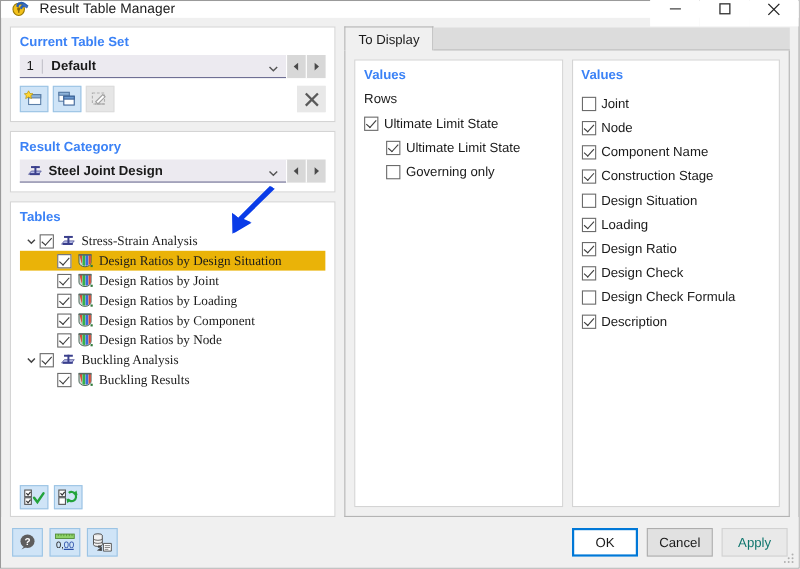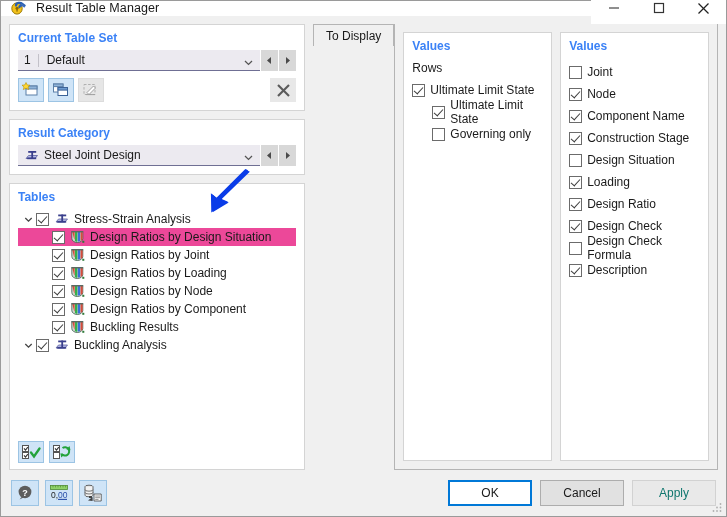--- a/index.html
+++ b/index.html
@@ -60,20 +60,21 @@
   #left-col {
     width: 296px;
     display: flex;
     flex-direction: column;
     flex: 0 0 auto;
     gap: 8px;
   }
   #right-col {
     flex: 1 1 auto;
     display: flex;
+    flex-direction: column;
     min-width: 0;
   }
 
   .group {
     background: #ffffff;
     border: 1px solid #d4d4d4;
     padding: 6px 8px 8px 8px;
   }
   .group-title {
     color: #3b82f6;
@@ -94,21 +95,21 @@
     min-width: 0;
     position: relative;
   }
   .combo .idx {
     color: #1a1a1a; font-size: 12px;
     padding-right: 7px;
     border-right: 1px solid #c3c1c9;
     margin-right: 8px;
     line-height: 13px;
   }
-  .combo .val { font-size: 12px; color: #1a1a1a; white-space: nowrap; overflow: hidden; }
+  .combo .val { font-size: 12px; color: #1a1a1a; white-space: nowrap; overflow: hidden; font-weight: bold; }
   .combo .chev {
     margin-left: auto; margin-right: 7px;
     width: 9px; height: 9px; flex: 0 0 auto;
   }
   .spin {
     width: 18px;
     background: #d8d8d8;
     border-left: 1px solid #ffffff;
     display: flex; align-items: center; justify-content: center;
     flex: 0 0 auto;
@@ -138,22 +139,23 @@
   #tree {
     flex: 1 1 auto;
     overflow: hidden;
     margin-top: 1px;
   }
   .tnode {
     display: flex; align-items: center;
     height: 18px;
     padding-left: 2px;
     white-space: nowrap;
-  }
-  .tnode.selected { background: #ec4899; }
+    font-family: Liberation Serif, serif;
+  }
+  .tnode.selected { background: #eab308; }
   .tnode .chev-wrap { width: 16px; display: flex; align-items: center; justify-content: center; flex: 0 0 auto; }
   .tnode .indent { width: 16px; flex: 0 0 auto; }
   .cb {
     width: 13px; height: 13px;
     border: 1px solid #6b6b6b;
     background: #ffffff;
     flex: 0 0 auto;
     position: relative;
     margin-right: 5px;
   }
@@ -229,21 +231,21 @@
     position: relative;
   }
   #footer-icons { display: flex; gap: 6px; }
   .fbtn {
     width: 28px; height: 26px;
     background: #cfe4f7; border: 1px solid #9cc4e4;
     display: flex; align-items: center; justify-content: center;
   }
   #footer-buttons { margin-left: auto; display: flex; gap: 8px; }
   .dlgbtn {
-    width: 84px; height: 26px;
+    width: 60px; height: 26px;
     font-size: 12px;
     font-family: "Liberation Sans", sans-serif;
     background: #e1e1e1;
     border: 1px solid #adadad;
     display: flex; align-items: center; justify-content: center;
     color: #1a1a1a;
   }
   .dlgbtn.default { background: #ffffff; border: 2px solid #0078d7; }
   .dlgbtn.disabled { color: #0f766e; background: #e9e9e9; border-color: #d2d2d2; }
   #grip { position: absolute; right: 3px; bottom: 3px; width: 12px; height: 12px; }
@@ -452,66 +454,66 @@
               <div class="cb checked"></div>
               <svg width="15" height="14" viewBox="0 0 15 14" class="titem-icon">
                 <path d="M1.8 1.5 h11 v7 a5.5 4 0 0 1 -11 0 z" fill="#cfd9d3" stroke="#3a5a4a" stroke-width=".8"></path>
                 <path d="M2.2 1.8 h2.4 v6.9 a2 2 0 0 0 0 2.4 z" fill="#d94b3a"></path>
                 <path d="M5 1.8 h2.4 v9.6 a2 2 0 0 1 -2.4 -0.4 z" fill="#35b04a"></path>
                 <path d="M7.8 1.8 h2.4 v9.2 a3 3 0 0 1 -2.4 0.4 z" fill="#3a6fd9"></path>
                 <path d="M10.6 1.8 h2 v6.7 a4 3 0 0 1 -2 2.5 z" fill="#d94b3a"></path>
                 <rect x="1.4" y="1" width="11.8" height="1.4" fill="#5a6a62"></rect>
                 <rect x="12.3" y="10.8" width="2" height="2" fill="#2f7a3a"></rect>
               </svg>
-              <span class="tlabel">Design Ratios by Node</span>
+              <span class="tlabel">Design Ratios by Component</span>
             </div>
             <div class="tnode">
               <span class="indent"></span>
               <span class="indent"></span>
               <div class="cb checked"></div>
               <svg width="15" height="14" viewBox="0 0 15 14" class="titem-icon">
                 <path d="M1.8 1.5 h11 v7 a5.5 4 0 0 1 -11 0 z" fill="#cfd9d3" stroke="#3a5a4a" stroke-width=".8"></path>
                 <path d="M2.2 1.8 h2.4 v6.9 a2 2 0 0 0 0 2.4 z" fill="#d94b3a"></path>
                 <path d="M5 1.8 h2.4 v9.6 a2 2 0 0 1 -2.4 -0.4 z" fill="#35b04a"></path>
                 <path d="M7.8 1.8 h2.4 v9.2 a3 3 0 0 1 -2.4 0.4 z" fill="#3a6fd9"></path>
                 <path d="M10.6 1.8 h2 v6.7 a4 3 0 0 1 -2 2.5 z" fill="#d94b3a"></path>
                 <rect x="1.4" y="1" width="11.8" height="1.4" fill="#5a6a62"></rect>
                 <rect x="12.3" y="10.8" width="2" height="2" fill="#2f7a3a"></rect>
               </svg>
-              <span class="tlabel">Design Ratios by Component</span>
+              <span class="tlabel">Design Ratios by Node</span>
+            </div>
+            <div class="tnode">
+              <span class="chev-wrap">
+                <svg width="9" height="9" viewBox="0 0 9 9">
+                  <polyline points="1.3,3 4.5,6.2 7.7,3" fill="none" stroke="#444" stroke-width="1.3"></polyline>
+                </svg>
+              </span>
+              <div class="cb checked"></div>
+              <svg width="15" height="14" viewBox="0 0 15 13" class="titem-icon">
+                <polygon points="2,9.5 11,9.5 13.5,6.5 4.5,6.5" fill="#b8bde8" stroke="#5a5f9e" stroke-width=".8"></polygon>
+                <rect x="4.2" y="2" width="8" height="1.8" fill="#3a3f8c"></rect>
+                <rect x="7.3" y="2" width="1.8" height="7" fill="#3a3f8c"></rect>
+                <rect x="3.2" y="8.4" width="9" height="1.8" fill="#3a3f8c"></rect>
+              </svg>
+              <span class="tlabel">Buckling Analysis</span>
             </div>
             <div class="tnode">
               <span class="indent"></span>
               <span class="indent"></span>
               <div class="cb checked"></div>
               <svg width="15" height="14" viewBox="0 0 15 14" class="titem-icon">
                 <path d="M1.8 1.5 h11 v7 a5.5 4 0 0 1 -11 0 z" fill="#cfd9d3" stroke="#3a5a4a" stroke-width=".8"></path>
                 <path d="M2.2 1.8 h2.4 v6.9 a2 2 0 0 0 0 2.4 z" fill="#d94b3a"></path>
                 <path d="M5 1.8 h2.4 v9.6 a2 2 0 0 1 -2.4 -0.4 z" fill="#35b04a"></path>
                 <path d="M7.8 1.8 h2.4 v9.2 a3 3 0 0 1 -2.4 0.4 z" fill="#3a6fd9"></path>
                 <path d="M10.6 1.8 h2 v6.7 a4 3 0 0 1 -2 2.5 z" fill="#d94b3a"></path>
                 <rect x="1.4" y="1" width="11.8" height="1.4" fill="#5a6a62"></rect>
                 <rect x="12.3" y="10.8" width="2" height="2" fill="#2f7a3a"></rect>
               </svg>
               <span class="tlabel">Buckling Results</span>
-            </div>
-            <div class="tnode">
-              <span class="chev-wrap">
-                <svg width="9" height="9" viewBox="0 0 9 9">
-                  <polyline points="1.3,3 4.5,6.2 7.7,3" fill="none" stroke="#444" stroke-width="1.3"></polyline>
-                </svg>
-              </span>
-              <div class="cb checked"></div>
-              <svg width="15" height="14" viewBox="0 0 15 13" class="titem-icon">
-                <polygon points="2,9.5 11,9.5 13.5,6.5 4.5,6.5" fill="#b8bde8" stroke="#5a5f9e" stroke-width=".8"></polygon>
-                <rect x="4.2" y="2" width="8" height="1.8" fill="#3a3f8c"></rect>
-                <rect x="7.3" y="2" width="1.8" height="7" fill="#3a3f8c"></rect>
-                <rect x="3.2" y="8.4" width="9" height="1.8" fill="#3a3f8c"></rect>
-              </svg>
-              <span class="tlabel">Buckling Analysis</span>
             </div>
           </div>
         <div id="tree-foot">
           <div class="footbtn">
             <svg width="20" height="16" viewBox="0 0 20 16">
               <rect x="1.5" y="1.5" width="6" height="6" fill="#fff" stroke="#555" stroke-width="1"></rect>
               <path d="M3 4.3 l1.5 1.8 l2.3 -3" fill="none" stroke="#333" stroke-width="1.1"></path>
               <rect x="1.5" y="8.5" width="6" height="6" fill="#fff" stroke="#555" stroke-width="1"></rect>
               <path d="M3 11.3 l1.5 1.8 l2.3 -3" fill="none" stroke="#333" stroke-width="1.1"></path>
               <path d="M10 8.5 l3 4 l5.5 -8" fill="none" stroke="#23a33c" stroke-width="2.3" stroke-linecap="round"></path>

